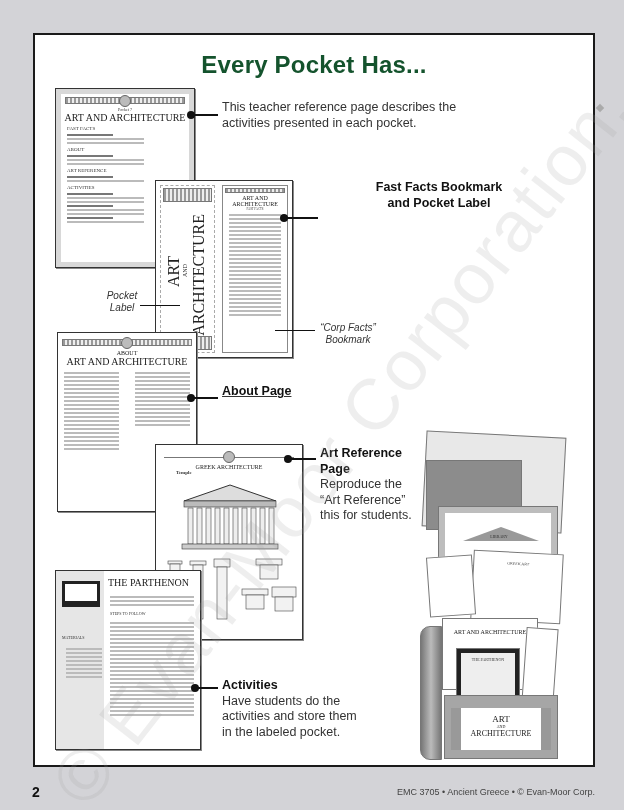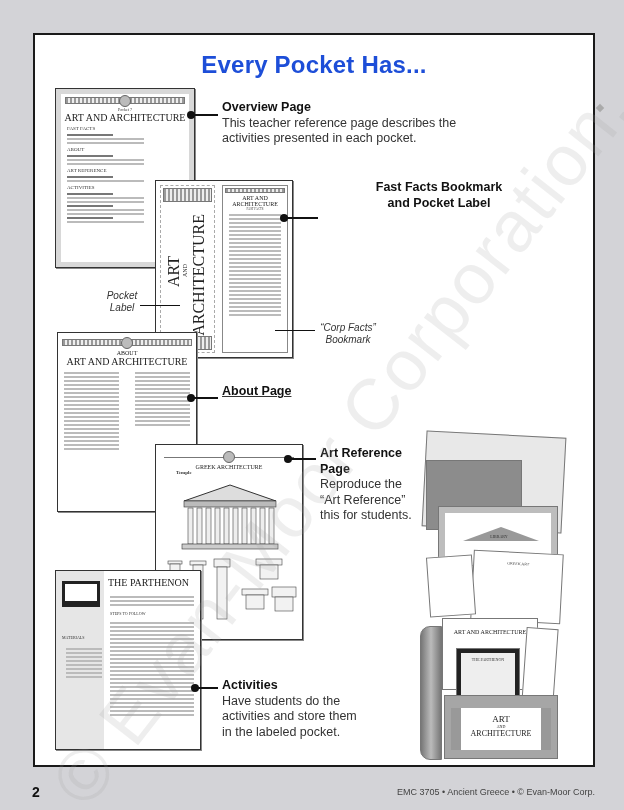--- a/index.html
+++ b/index.html
@@ -1,20 +1,20 @@
 <!DOCTYPE html>
 <html><head>
   <meta charset="utf-8">
   <style>
     * { box-sizing: border-box; margin: 0; padding: 0; }
     html, body { width: 624px; height: 810px; overflow: hidden; }
     body { background: #d3d3d7; font-family: "Liberation Sans", sans-serif; position: relative; }
 
     .frame { position: absolute; left: 33px; top: 33px; width: 562px; height: 734px; background: #fff; border: 2px solid #1a1a1a; overflow: hidden; }
-    .title { position: absolute; left: 0; right: 0; top: 16px; text-align: center; font-size: 24px; font-weight: bold; color: #1d4ed8; letter-spacing: 0.2px; }
+    .title { position: absolute; left: 0; right: 0; top: 16px; text-align: center; font-size: 24px; font-weight: bold; color: #14532d; letter-spacing: 0.2px; }
 
     
     .thumb { position: absolute; background: #fff; border: 1px solid #333; box-shadow: 1px 1px 0 #888; overflow: hidden; }
     .thumb.grey { background: #d8d8d8; }
     .thumb-inner { position: absolute; left: 5px; right: 5px; top: 5px; bottom: 5px; background: #fff; }
     .band { height: 7px; margin: 3px 4px; background: repeating-linear-gradient(90deg, #999 0 2px, #eee 2px 4px); border: 1px solid #777; }
     .medal { position: absolute; left: 50%; margin-left: -6px; top: 1px; width: 12px; height: 12px; border-radius: 50%; background: #bbb; border: 1px solid #666; }
     .th-head { text-align: center; font-family: "Liberation Serif", serif; color: #222; }
     .th-small { font-size: 4px; text-align: center; font-family: "Liberation Serif", serif; color: #333; }
     .lines { margin: 3px 6px; }
@@ -288,21 +288,20 @@
 <div class="italic-label" style="left:100px;top:290px;width:44px;">
   <div>Pocket</div>
   <div>Label</div>
 </div>
 <div class="italic-label" style="left:316px;top:322px;width:64px;">
   <div>“Corp Facts”</div>
   <div>Bookmark</div>
 </div>
 
 <div class="callout" style="left:222px;top:100px;width:300px;">
-  <div class="head">Overview Page</div>
   <div style="width:255px;">This teacher reference page describes the activities presented in each pocket.</div>
 </div>
 
 <div class="callout" style="left:320px;top:180px;width:238px;text-align:center;">
   <div class="head">Fast Facts Bookmark</div>
   <div class="head">and Pocket Label</div>
 </div>
 
 <div class="callout" style="left:222px;top:384px;width:320px;text-decoration:underline;">
   <div class="head">About Page</div>

